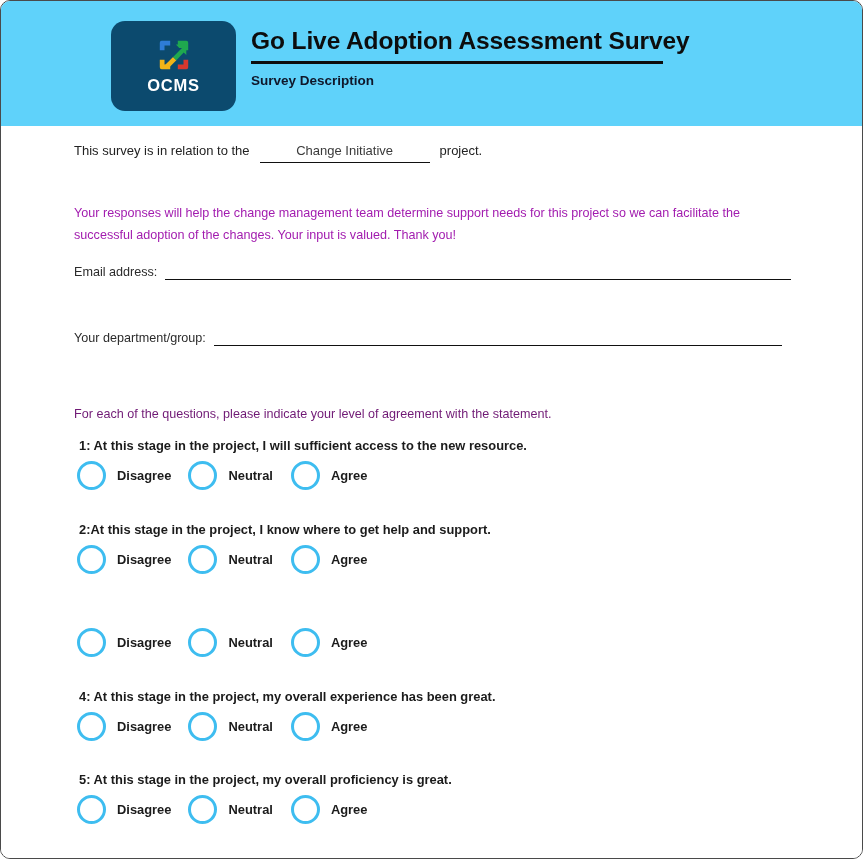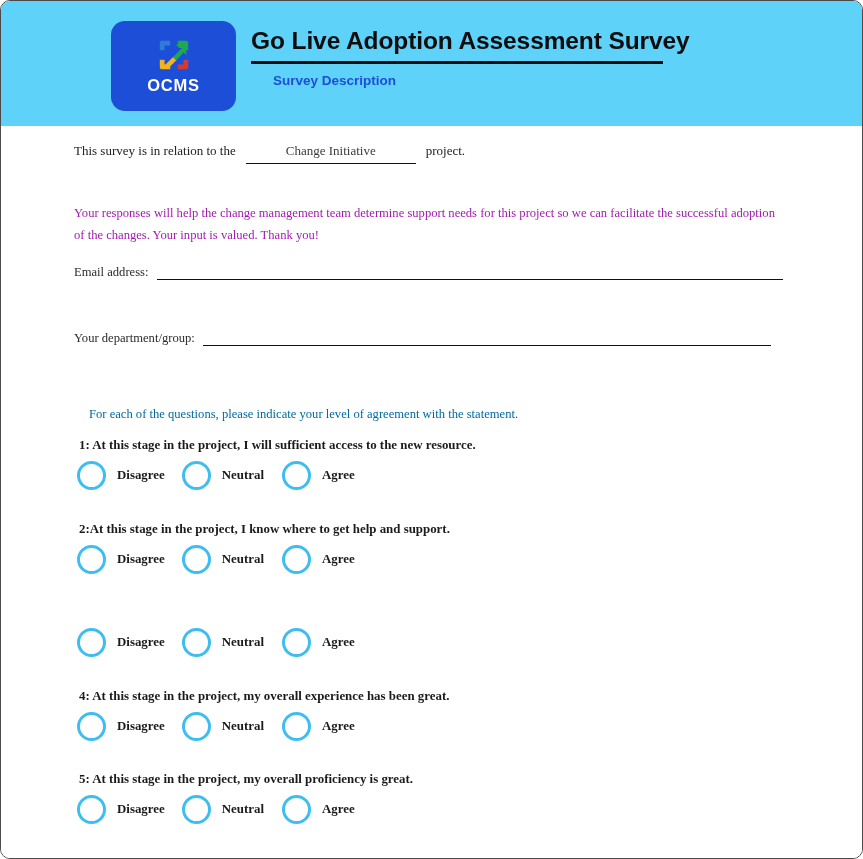--- a/index.html
+++ b/index.html
@@ -36,21 +36,21 @@
     display: flex;
     align-items: flex-start;
   }
 
   .logo-tile {
     position: absolute;
     left: 110px;
     top: 20px;
     width: 125px;
     height: 90px;
-    background: #1d4ed8;
+    background: #0c4a6e;
     border-radius: 14px;
     display: flex;
     flex-direction: column;
     align-items: center;
     justify-content: center;
   }
   .logo-mark {
     width: 38px;
     height: 36px;
     display: block;
@@ -81,33 +81,31 @@
   .header-rule {
     margin-top: 6px;
     width: 412px;
     height: 3px;
     background: #0d0d0d;
   }
   .header-subtitle {
     margin-top: 9px;
     font-size: 13.5px;
     font-weight: 700;
-    color: #1d4ed8;
-    margin-left: 22px;
+    color: #0f172a;
   }
 
   
   .body-area {
     position: absolute;
     left: 0;
     top: 125px;
     width: 863px;
     height: 732px;
     background: #ffffff;
-    font-family: Liberation Serif, serif;
   }
 
   .intro-line {
     position: absolute;
     left: 73px;
     top: 17px;
     display: flex;
     align-items: baseline;
     font-size: 13px;
     color: #222222;
@@ -150,24 +148,24 @@
   .field-line {
     height: 14px;
     border-bottom: 1.6px solid #111111;
     margin-left: 8px;
   }
   .field-row.email .field-line { width: 626px; }
   .field-row.dept  .field-line { width: 568px; }
 
   .instruction {
     position: absolute;
-    left: 88px;
+    left: 73px;
     top: 281px;
     font-size: 12.6px;
-    color: #0369a1;
+    color: #701a75;
     white-space: nowrap;
   }
 
   
   .questions {
     position: absolute;
     left: 0;
     top: 312px;
     width: 863px;
   }

